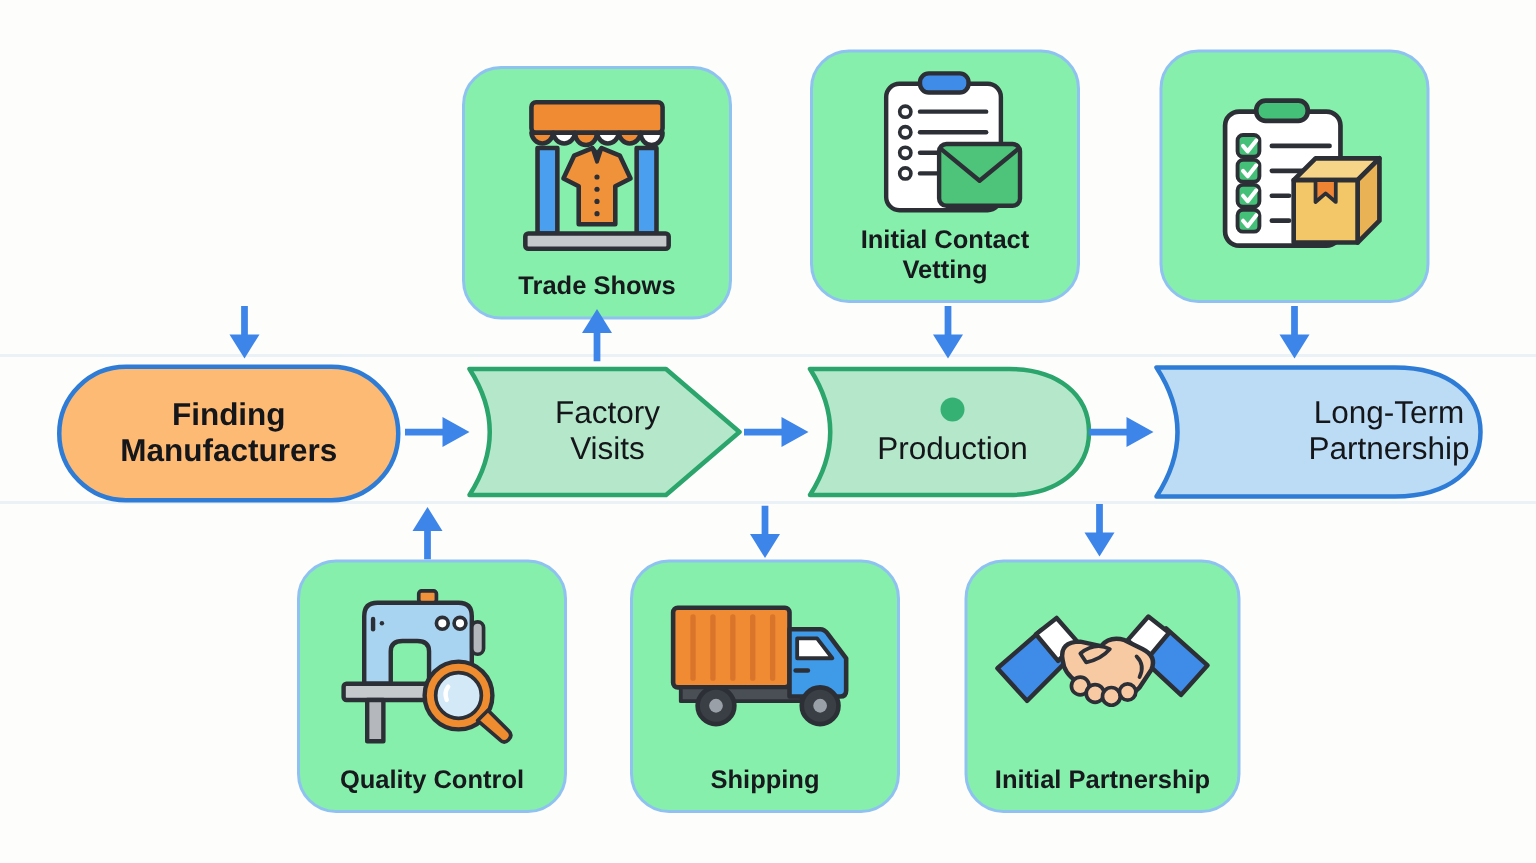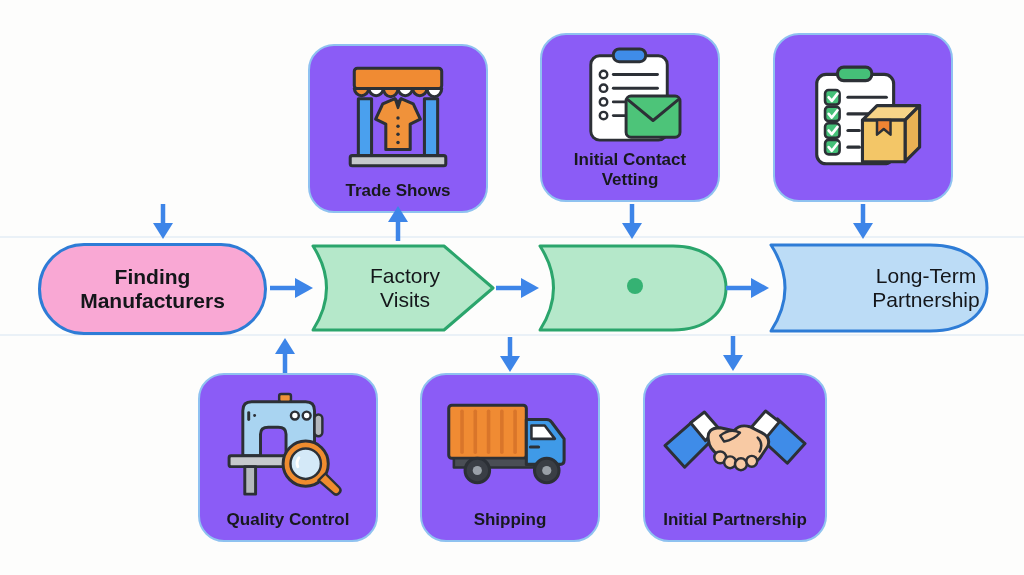--- a/index.html
+++ b/index.html
@@ -3,40 +3,40 @@
 <meta charset="utf-8">
 <style>
   html,body{margin:0;padding:0;background:#ffffff;}
   .canvas{
     position:relative;width:1024px;height:575px;overflow:hidden;
     background:#fdfdfc;font-family:"Liberation Sans",sans-serif;
   }
   .guide{position:absolute;left:0;width:1024px;height:2px;background:#eaf1f7;}
   
   .stagebox{
-    position:absolute;width:180px;height:169px;background:#8b5cf6;
+    position:absolute;width:180px;height:169px;background:#86efac;
     border:2px solid #8fc2f0;border-radius:26px;box-sizing:border-box;
     display:flex;flex-direction:column;align-items:center;justify-content:flex-end;
     padding:8px 6px 10px 6px;
   }
   .iconwrap{flex:1;display:flex;align-items:center;justify-content:center;width:100%;}
   .boxlabel{
     font-size:17px;font-weight:700;color:#17191d;text-align:center;
     line-height:1.18;max-width:160px;
   }
   .boxlabel.narrow{max-width:148px;}
   
   .flow-label{
     position:absolute;display:flex;flex-direction:column;align-items:center;justify-content:center;
     text-align:center;font-weight:400;color:#14161a;line-height:1.15;
     font-size:21px;pointer-events:none;
   }
   .pill{
     position:absolute;left:38px;top:243px;width:229px;height:92px;box-sizing:border-box;
-    background:#f9a8d4;border:3px solid #2e7cd6;border-radius:46px;
+    background:#fdba74;border:3px solid #2e7cd6;border-radius:46px;
     display:flex;align-items:center;justify-content:center;
   }
   .pill .inner{font-size:21px;font-weight:700;color:#14161a;text-align:center;line-height:1.15;max-width:180px;}
   .shape-svg{position:absolute;}
   .dot{width:16px;height:16px;border-radius:50%;background:#35b273;margin-bottom:7px;}
   
   .arrow{position:absolute;}
 </style>
 </head>
 <body>
@@ -131,20 +131,21 @@
   </svg>
   <div class="flow-label" style="left:322px;top:243px;width:166px;height:90px">
     <span style="max-width:110px">Factory Visits</span>
   </div>
 
   <svg class="shape-svg" style="left:537px;top:243px" width="192" height="90" viewBox="0 0 192 90">
     <path d="M3 3 H136 C168 3 189 20 189 45 C189 70 168 87 136 87 H3 Q30 45 3 3 Z" fill="#b5e8ca" stroke="#2ba56c" stroke-width="3" stroke-linejoin="round"></path>
   </svg>
   <div class="flow-label" style="left:549px;top:245px;width:172px;height:88px">
     <div class="dot"></div>
+    <span>Production</span>
   </div>
 
   <svg class="shape-svg" style="left:768px;top:242px" width="222" height="92" viewBox="0 0 222 92">
     <path d="M3 3 H162 C198 3 219 21 219 46 C219 71 198 89 162 89 H3 Q31 46 3 3 Z" fill="#bcdcf6" stroke="#2e7cd6" stroke-width="3" stroke-linejoin="round"></path>
   </svg>
   <div class="flow-label" style="left:826px;top:242px;width:200px;height:92px">
     <span style="max-width:160px">Long-Term Partnership</span>
   </div>
 
   <div class="stagebox" style="left:420px;top:373px">

